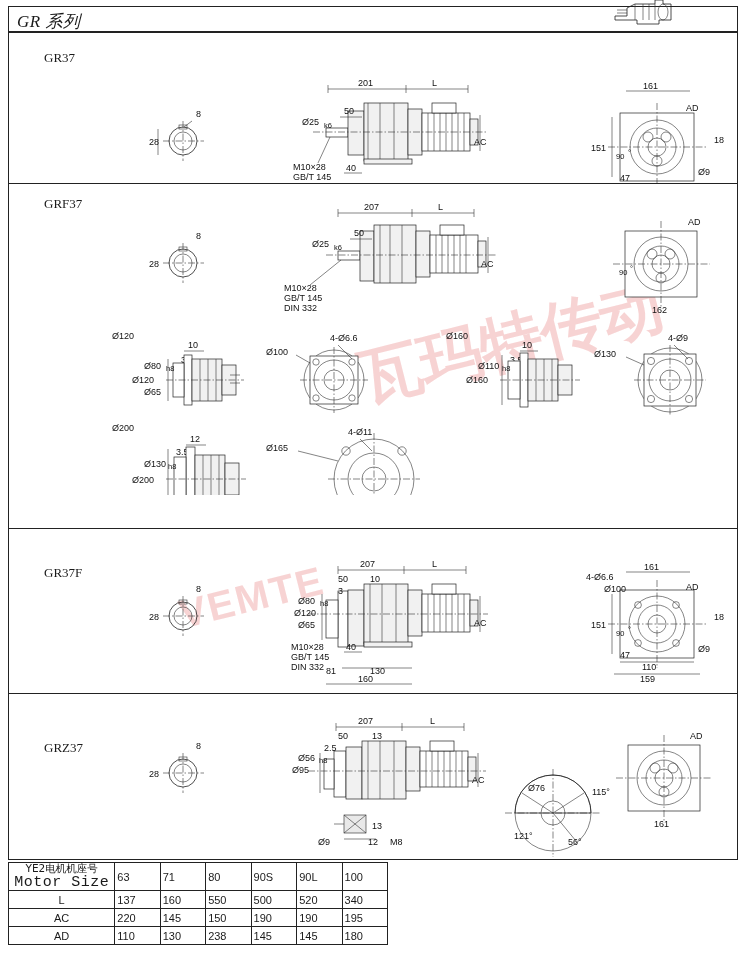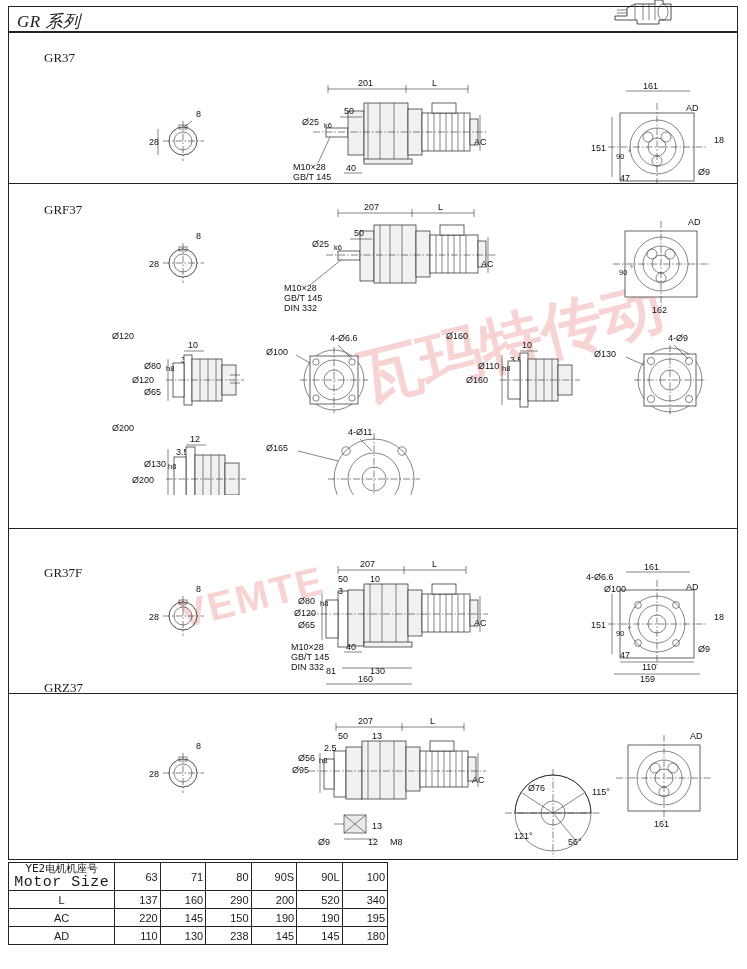--- a/index.html
+++ b/index.html
@@ -44,21 +44,21 @@
   .table-wrap {
     position:absolute; left:8px; top:862px; width:380px;
   }
   table.spec {
     border-collapse:collapse;
     font-family:"Liberation Sans", sans-serif;
     font-size:11px;
   }
   table.spec td, table.spec th {
     border:1px solid #222;
-    text-align:right;
+    text-align:left;
     height:17px;
     font-weight:normal;
     padding:0 2px;
   }
   table.spec td.rowhead {
     width:110px; text-align:center; font-size:11px;
   }
   table.spec td.colv { width:44px; }
   .rowhead-two {
     line-height:1.05; font-size:10.5px;
@@ -116,23 +116,23 @@
   <div class="wm wm-cn">瓦玛特传动</div>
   <div class="wm wm-en">VEMTE</div>
 
   <div class="frame">
     <div class="sect-div" style="top:150px"></div>
     <div class="sect-div" style="top:495px"></div>
     <div class="sect-div" style="top:660px"></div>
   </div>
 
   <div class="sect-label" style="left:44px; top:50px">GR37</div>
-  <div class="sect-label" style="left:44px; top:202px">GRF37</div>
+  <div class="sect-label" style="left:44px; top:196px">GRF37</div>
   <div class="sect-label" style="left:44px; top:565px">GR37F</div>
-  <div class="sect-label" style="left:44px; top:680px">GRZ37</div>
+  <div class="sect-label" style="left:44px; top:740px">GRZ37</div>
 
   <div style="position:absolute; left:8px; top:33px; width:730px; height:150px;">
     <svg width="730" height="150" viewBox="0 0 730 150">
 
       <circle class="ln" cx="175" cy="108" r="14" fill="#fff"></circle>
       <circle class="thin" cx="175" cy="108" r="9" fill="#fff"></circle>
       <rect class="thin" x="171" y="92" width="8" height="4" fill="#fff"></rect>
       <path class="cl" d="M155 108 L196 108 M175 88 L175 128"></path>
       <text class="d" x="188" y="84">8</text>
       <path class="thin" d="M184 88 L176 94"></path>
@@ -497,22 +497,22 @@
           <td class="colv">71</td>
           <td class="colv">80</td>
           <td class="colv">90S</td>
           <td class="colv">90L</td>
           <td class="colv">100</td>
         </tr>
         <tr>
           <td class="rowhead">L</td>
           <td class="colv">137</td>
           <td class="colv">160</td>
-          <td class="colv">290</td>
-          <td class="colv">200</td>
+          <td class="colv">550</td>
+          <td class="colv">500</td>
           <td class="colv">520</td>
           <td class="colv">340</td>
         </tr>
         <tr>
           <td class="rowhead">AC</td>
           <td class="colv">220</td>
           <td class="colv">145</td>
           <td class="colv">150</td>
           <td class="colv">190</td>
           <td class="colv">190</td>

